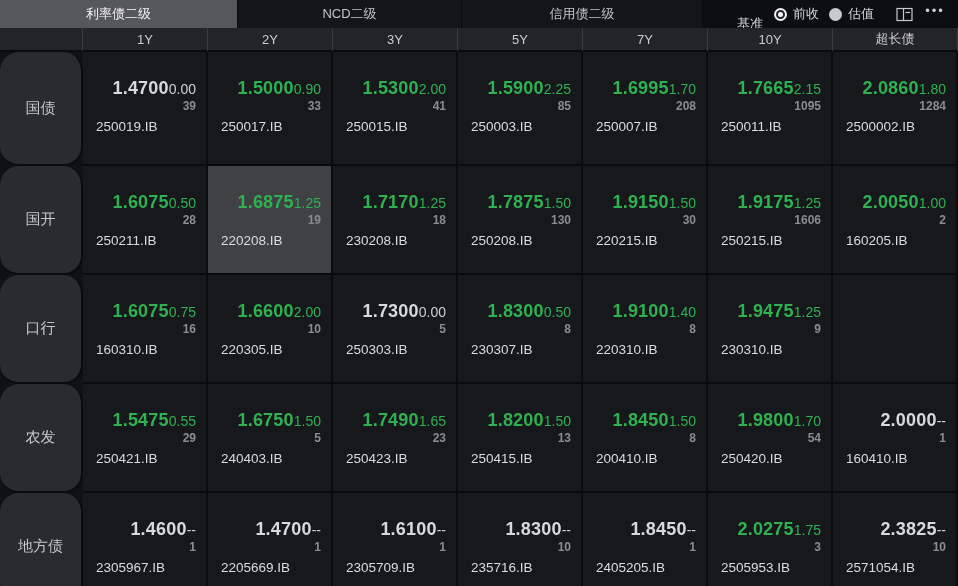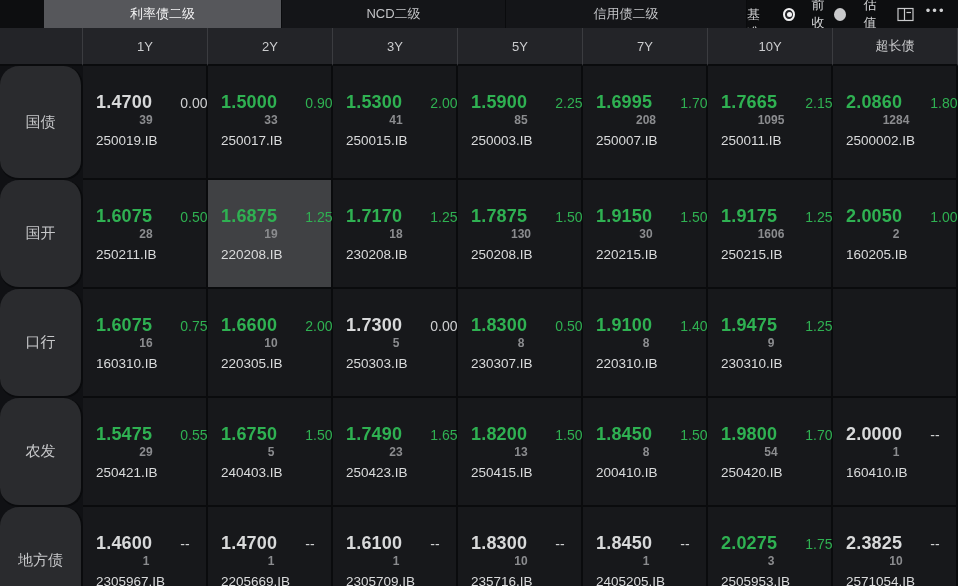--- a/index.html
+++ b/index.html
@@ -4,61 +4,61 @@
 <style>
   * { margin:0; padding:0; box-sizing:border-box; }
   html,body { background:#000; }
   body { font-family:"Liberation Sans","DejaVu Sans",sans-serif; }
   .app {
     position:relative; width:958px; height:586px; overflow:hidden;
     background:#101114; color:#d8d9da; user-select:none;
   }
   
   .tabbar { display:flex; height:28px; background:#0d0e10; align-items:stretch; }
-  .tabs { display:flex;margin-left:44px; }
+  .tabs { display:flex; }
   .tab {
     display:flex; align-items:center; justify-content:center;
     font-size:13px; color:#c3c4c7; background:#141518; cursor:pointer;
     border-right:1px solid #0a0b0d;
   }
   .tab.active { background:#56575b; color:#f4f4f5; }
   .controls { flex:1; display:flex; align-items:center; justify-content:flex-end; gap:9px; padding-right:12px; }
   .bench-label { font-size:13px; color:#d2d3d5; margin-right:2px;margin-top:20px; }
   .radio-group { display:flex; align-items:center; gap:6px; margin-right:10px; cursor:pointer;text-align:right; }
   .radio { width:13px; height:13px; border-radius:50%; display:inline-block; position:relative; }
   .radio.sel { border:2px solid #f2f2f3; background:#232428; }
   .radio.sel::after { content:""; position:absolute; left:2px; top:2px; width:5px; height:5px; border-radius:50%; background:#f6f6f7; }
   .radio.unsel { background:#c9cacc; }
   .radio-label { font-size:13px; color:#d2d3d5; }
   .icon-btn { display:flex; align-items:center; justify-content:center; width:22px; height:20px; cursor:pointer; }
   .more-dots { color:#cfd0d2; font-size:13px; letter-spacing:2px; line-height:10px; padding-bottom:6px; }
   
   .grid { position:relative; width:958px; }
-  .hdr-row { display:grid; grid-template-columns:83px repeat(7,125px); height:38px; }
+  .hdr-row { display:grid; grid-template-columns:83px repeat(7,125px); height:24px; }
   .hdr-cell {
     background:#232428; color:#cbccce; font-size:13px;
     display:flex; align-items:center; justify-content:center;
     border-right:1px solid #3b3c40; border-bottom:2px solid #0a0b0d;
   }
   .hdr-corner { background:#232428; border-right:1px solid #3b3c40; border-bottom:2px solid #0a0b0d; }
   .body-row { display:grid; grid-template-columns:83px repeat(7,125px); }
   .row-label {
     background:#2a2b2e; color:#c6c7c9; font-size:15px;
     display:flex; align-items:center; justify-content:center;
     border-right:2px solid #0a0b0d; border-bottom:2px solid #0a0b0d;border-radius:19px;
   }
   .cell {
     background:#17181b; padding:26px 10px 0 13px; cursor:pointer;
     border-right:2px solid #0a0b0d; border-bottom:2px solid #0a0b0d;
   }
   .cell.selected { background:#404144; }
-  .cell .line1 { display:flex; justify-content:flex-start; align-items:baseline;gap:28px; }
+  .cell .line1 { display:flex; justify-content:flex-end; align-items:baseline; }
   .cell .yield { font-size:18px; font-weight:bold; letter-spacing:.2px; }
   .cell .chg { font-size:14px; font-weight:normal; }
-  .cell .count { text-align:center; font-size:12px; font-weight:bold; color:#8b8c8f; line-height:15px; }
+  .cell .count { text-align:right; font-size:12px; font-weight:bold; color:#8b8c8f; line-height:15px; }
   .cell .code { font-size:13.5px; color:#dadbdc; margin-top:5px; }
   .up  .yield, .up  .chg { color:#2fb152; }
   .flat .yield { color:#d8d9da; } .flat .chg { color:#cfd0d2; }
 </style>
 </head>
 <body>
 
 <div class="app">
 
   <div class="tabbar">

